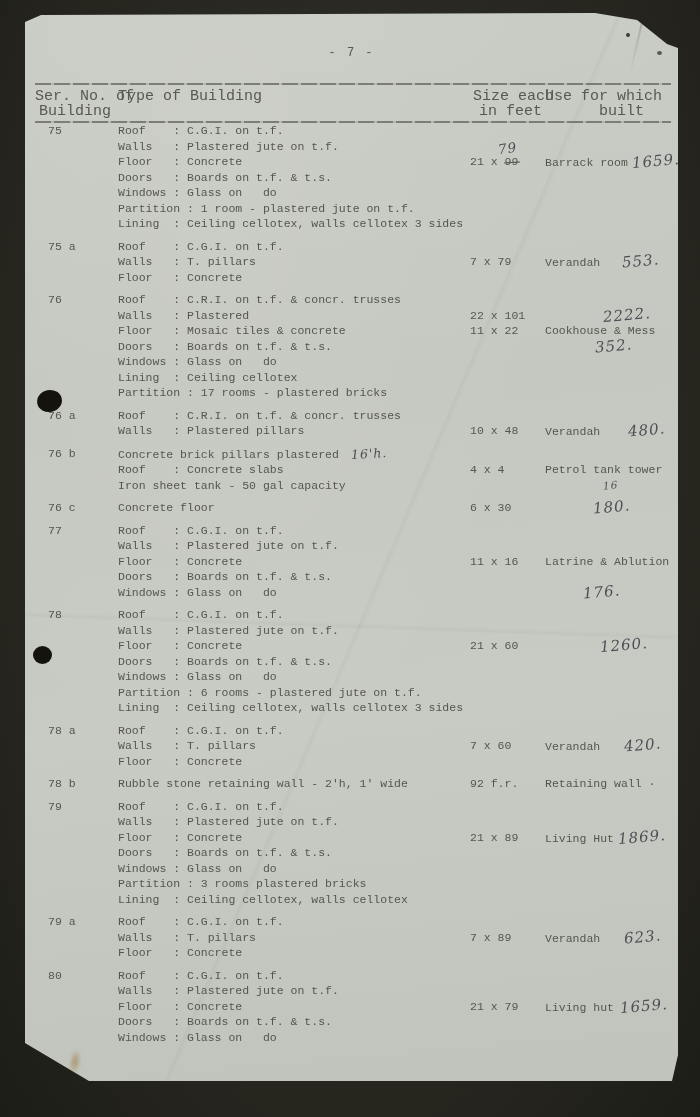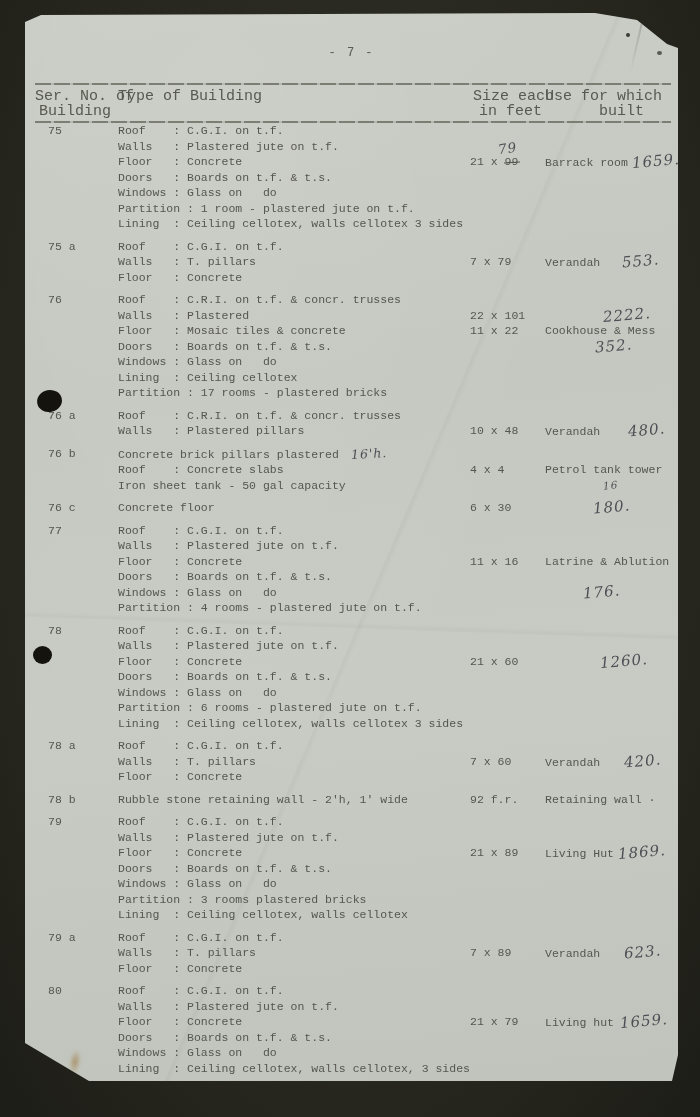--- a/index.html
+++ b/index.html
@@ -133,21 +133,20 @@
         <div class="ser">76 c</div>
         <div class="line"><span class="type-cell">Concrete floor</span><span class="size-cell">6 x 30</span><span class="use-cell"><span class="hw" style="margin-left: 48px;">180.</span></span></div>
       </div>
       <div class="entry">
         <div class="ser">77</div>
         <div class="line"><span class="type-cell">Roof    : C.G.I. on t.f.</span></div>
         <div class="line"><span class="type-cell">Walls   : Plastered jute on t.f.</span></div>
         <div class="line"><span class="type-cell">Floor   : Concrete</span><span class="size-cell">11 x 16</span><span class="use-cell"><span class="use-text">Latrine &amp; Ablution</span></span></div>
         <div class="line"><span class="type-cell">Doors   : Boards on t.f. &amp; t.s.</span></div>
         <div class="line"><span class="type-cell">Windows : Glass on   do</span><span class="use-cell"><span class="hw" style="margin-left: 38px;">176.</span></span></div>
-        <div class="line"><span class="type-cell">Partition : 4 rooms - plastered jute on t.f.</span></div>
       </div>
       <div class="entry">
         <div class="ser">78</div>
         <div class="line"><span class="type-cell">Roof    : C.G.I. on t.f.</span></div>
         <div class="line"><span class="type-cell">Walls   : Plastered jute on t.f.</span></div>
         <div class="line"><span class="type-cell">Floor   : Concrete</span><span class="size-cell">21 x 60</span><span class="use-cell"><span class="hw" style="margin-left: 55px;">1260.</span></span></div>
         <div class="line"><span class="type-cell">Doors   : Boards on t.f. &amp; t.s.</span></div>
         <div class="line"><span class="type-cell">Windows : Glass on   do</span></div>
         <div class="line"><span class="type-cell">Partition : 6 rooms - plastered jute on t.f.</span></div>
         <div class="line"><span class="type-cell">Lining  : Ceiling cellotex, walls cellotex 3 sides</span></div>
@@ -178,21 +177,20 @@
         <div class="line"><span class="type-cell">Walls   : T. pillars</span><span class="size-cell">7 x 89</span><span class="use-cell"><span class="use-text">Verandah</span><span class="hw" style="margin-left: 24px;">623.</span></span></div>
         <div class="line"><span class="type-cell">Floor   : Concrete</span></div>
       </div>
       <div class="entry">
         <div class="ser">80</div>
         <div class="line"><span class="type-cell">Roof    : C.G.I. on t.f.</span></div>
         <div class="line"><span class="type-cell">Walls   : Plastered jute on t.f.</span></div>
         <div class="line"><span class="type-cell">Floor   : Concrete</span><span class="size-cell">21 x 79</span><span class="use-cell"><span class="use-text">Living hut</span><span class="hw" style="margin-left: 6px;">1659.</span></span></div>
         <div class="line"><span class="type-cell">Doors   : Boards on t.f. &amp; t.s.</span></div>
         <div class="line"><span class="type-cell">Windows : Glass on   do</span></div>
-        <div class="line"><span class="type-cell">Lining  : Ceiling cellotex, walls cellotex, 3 sides</span></div>
       </div>
     </div>
 
   <div class="hole hole-1"></div>
   <div class="hole hole-2"></div>
   <div class="speck speck-1"></div>
   <div class="speck speck-2"></div>
   <div class="stain"></div>
 </div>
 

